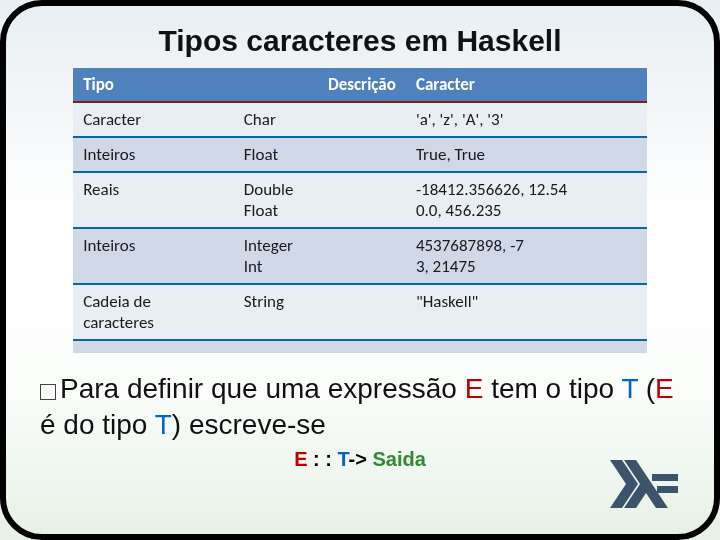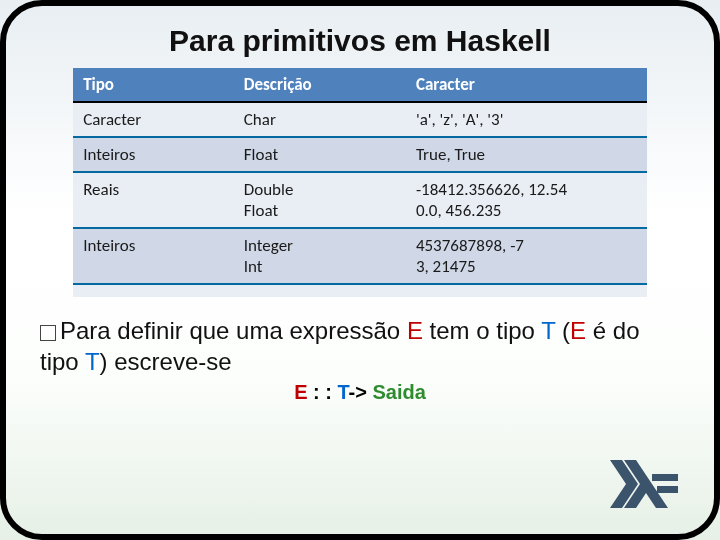--- a/index.html
+++ b/index.html
@@ -27,35 +27,35 @@
     border-collapse: collapse;
     font-family: "Segoe UI", Calibri, sans-serif;
     font-size: 17px;
   }
   th {
     background: #4f81bd;
     color: #fff;
     text-align: left;
     font-weight: bold;
     padding: 6px 10px;
-    border-bottom: 2px solid #000000;
+    border-bottom: 2px solid #7f1d1d;
   }
   td {
     padding: 6px 10px;
     border-top: 2px solid #0369a1;
     vertical-align: top;
     color: #1a1a1a;
   }
   tbody tr:nth-child(odd) td { background: #e9edf4; }
   tbody tr:nth-child(even) td { background: #d0d8e8; }
   .col1 { width: 28%; }
-  .col2 { width: 30%; }
+  .col2 { width: 30%; text-align: right; }
   .col3 { width: 42%; }
   .para {
-    font-size: 24px;
+    font-size: 28px;
     color: #111;
     line-height: 1.3;
     margin: 6px 6px 0 6px;
     font-family: Verdana, Geneva, sans-serif;
   }
   .box { display: inline-block; width: 16px; height: 16px; border: 1.5px solid #444; margin-right: 4px; position: relative; top: 2px; }
   .c-red { color: #c00000; }
   .c-blue { color: #0066cc; }
   .expr {
     text-align: center;
@@ -64,21 +64,21 @@
     margin-top: 4px;
     font-family: Verdana, Geneva, sans-serif;
   }
   .c-green { color: #2e8b2e; }
   .logo { position: absolute; right: 34px; bottom: 22px; }
 </style>
 </head>
 <body>
 
 <div class="content">
-  <h1 class="title">Para primitivos em Haskell</h1>
+  <h1 class="title">Tipos caracteres em Haskell</h1>
 
   <table>
     <thead>
       <tr>
         <th class="col1">Tipo</th>
         <th class="col2">Descrição</th>
         <th class="col3">Caracter</th>
       </tr>
     </thead>
     <tbody>
@@ -96,20 +96,25 @@
         <td>Reais</td>
         <td>Double<br>Float</td>
         <td>-18412.356626, 12.54<br>0.0, 456.235</td>
       </tr>
       <tr>
         <td>Inteiros</td>
         <td>Integer<br>Int</td>
         <td>4537687898, -7<br>3, 21475</td>
       </tr>
       <tr>
+        <td>Cadeia de caracteres</td>
+        <td>String</td>
+        <td>"Haskell"</td>
+      </tr>
+      <tr>
         <td></td>
         <td></td>
         <td></td>
       </tr>
     </tbody>
   </table>
 
   <p class="para">
     <span class="box"></span><span>Para definir que uma expressão </span><span class="c-red">E</span><span> tem o tipo </span><span class="c-blue">T</span><span> (</span><span class="c-red">E</span><span> é do tipo </span><span class="c-blue">T</span><span>) escreve-se</span>
   </p>

